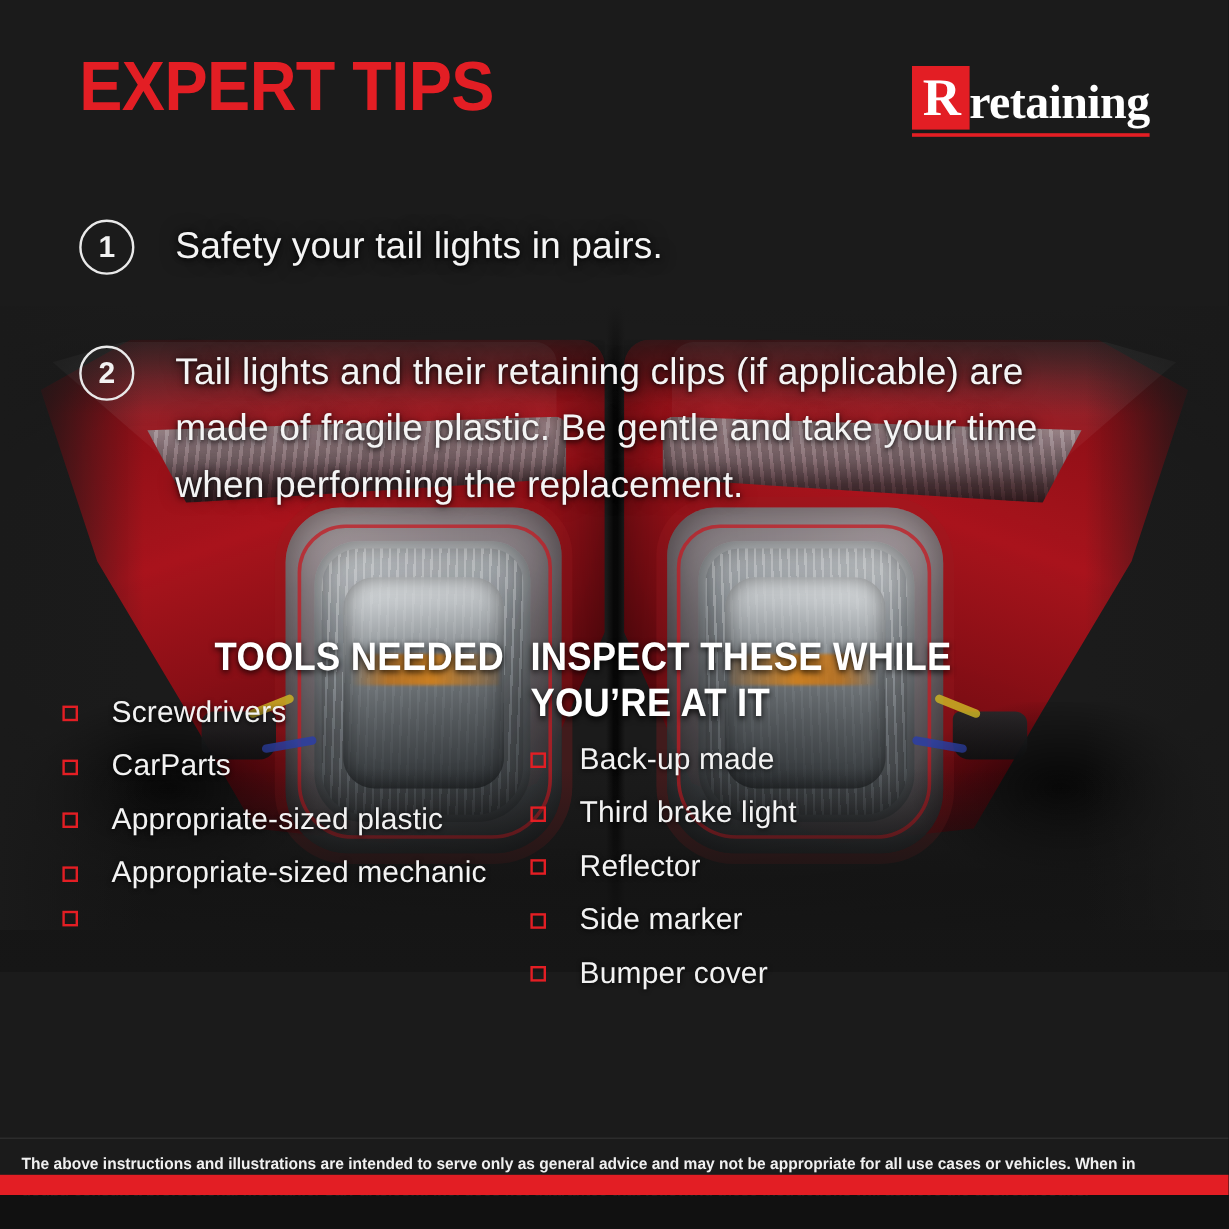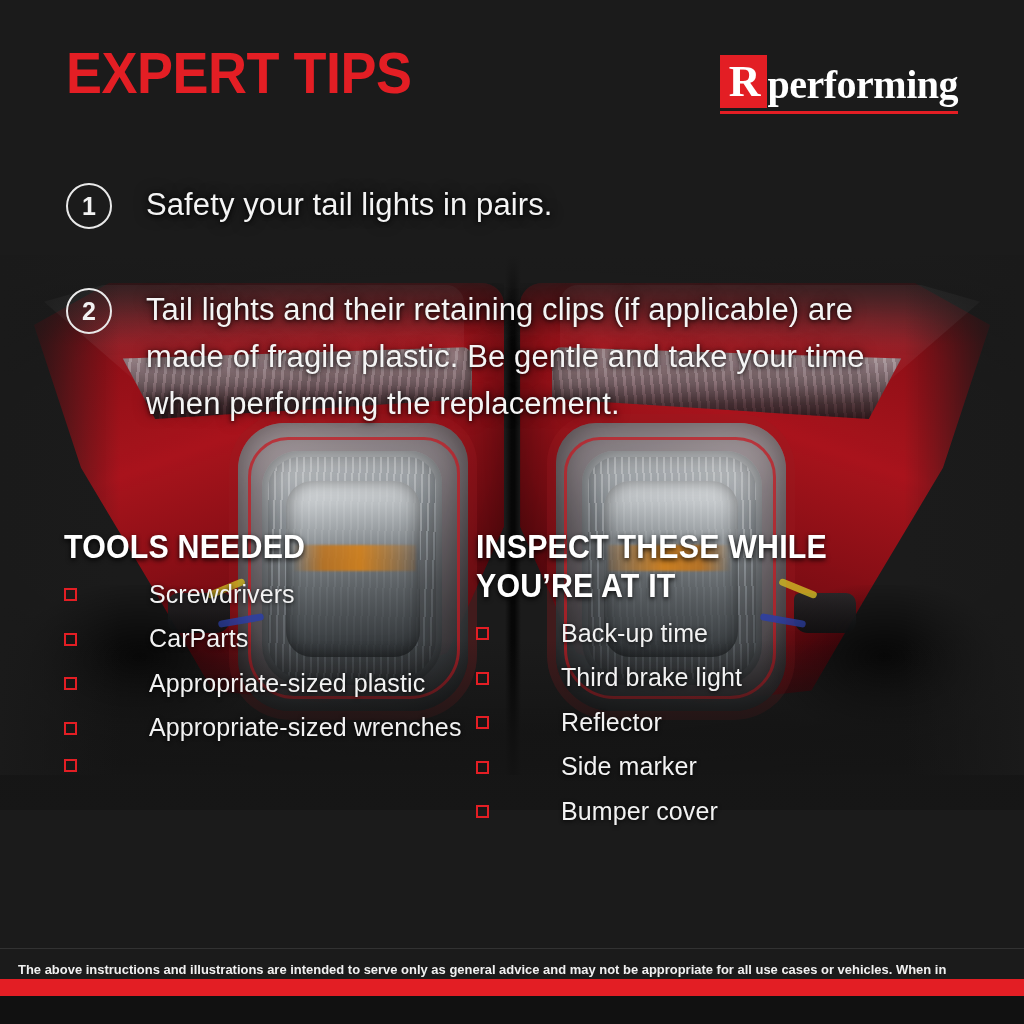--- a/index.html
+++ b/index.html
@@ -184,38 +184,37 @@
 
   .sec{ position:absolute; }
   .sec-head{
     color:#ffffff; font-size:33px; font-weight:bold;
     letter-spacing:.2px; line-height:1.18;
     transform:scaleX(.92); transform-origin:left top;
     text-shadow:0 2px 6px rgba(0,0,0,.9);
     margin-bottom:14px;
     font-family:"Liberation Sans", sans-serif;
   }
-  #sec-tools{ left:64px; top:528px; width:400px; }
-  #sec-inspect{ left:476px; top:528px; width:430px; }
+  #sec-tools{ left:52px; top:528px; width:400px;text-align:right; }
+  #sec-inspect{ left:442px; top:528px; width:430px; }
 
   ul.items{ list-style:none; margin:0; padding:0; }
   ul.items li{
     display:flex; align-items:center;
     margin:0 0 17px 0;
   }
   .bullet{
     width:13px; height:13px; flex:0 0 13px;
     border:2px solid #e31e24; background:transparent;
     margin-right:28px;
   }
   .item-label{
     color:#f2f2f2; font-size:25px; font-weight:300; line-height:1.1;
     text-shadow:0 1px 4px rgba(0,0,0,.85);
     letter-spacing:.1px;
-    margin-left:44px;
   }
   #sec-inspect ul.items{ margin-top:13px; }
 
   .divider{
     position:absolute; left:0; top:948px; width:1024px; height:1px;
     background:rgba(255,255,255,.10);
   }
   .disclaimer{
     position:absolute; left:18px; top:958px; width:992px;
     color:#f0f0f0; font-size:13.5px; font-weight:bold; line-height:1.72;
@@ -273,21 +272,21 @@
   <div class="photo-fade-edge-l"></div>
   <div class="photo-fade-edge-r"></div>
 
   <div class="content">
 
     <div class="title">EXPERT TIPS</div>
 
     <div class="logo">
       <div class="logo-row">
         <span class="logo-r">R</span>
-        <span class="logo-word">performing</span>
+        <span class="logo-word">retaining</span>
       </div>
       <div class="logo-rule"></div>
     </div>
 
     <div class="tip" id="tip1">
       <div class="tip-num">1</div>
       <div class="tip-text">Safety your tail lights in pairs.</div>
     </div>
 
     <div class="tip" id="tip2">
@@ -305,34 +304,34 @@
         <li>
           <span class="bullet"></span>
           <span class="item-label">CarParts</span>
         </li>
         <li>
           <span class="bullet"></span>
           <span class="item-label">Appropriate-sized plastic</span>
         </li>
         <li>
           <span class="bullet"></span>
-          <span class="item-label">Appropriate-sized wrenches</span>
+          <span class="item-label">Appropriate-sized mechanic</span>
         </li>
         <li>
           <span class="bullet"></span>
         </li>
       </ul>
     </div>
 
     <div class="sec" id="sec-inspect">
       <div class="sec-head">INSPECT THESE WHILE YOU’RE AT IT</div>
       <ul class="items">
         <li>
           <span class="bullet"></span>
-          <span class="item-label">Back-up time</span>
+          <span class="item-label">Back-up made</span>
         </li>
         <li>
           <span class="bullet"></span>
           <span class="item-label">Third brake light</span>
         </li>
         <li>
           <span class="bullet"></span>
           <span class="item-label">Reflector</span>
         </li>
         <li>

